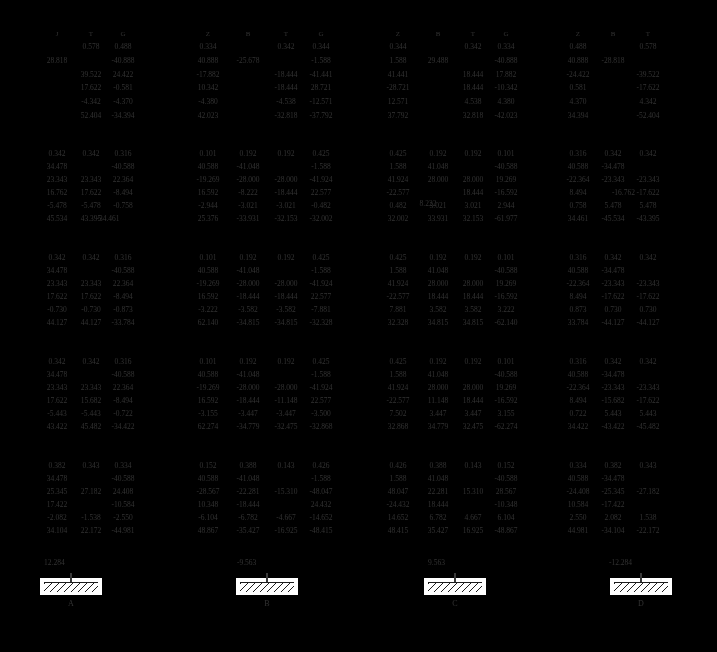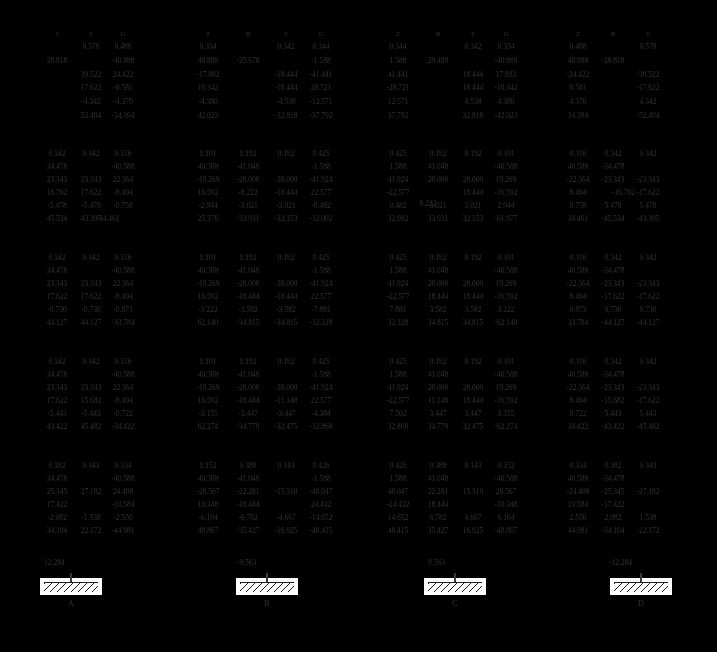--- a/index.html
+++ b/index.html
@@ -356,21 +356,21 @@
     <span class="cell" style="left: 506px; top: 397px;">-16.592</span>
     <span class="cell" style="left: 578px; top: 397px;">8.494</span>
     <span class="cell" style="left: 613px; top: 397px;">-15.682</span>
     <span class="cell" style="left: 648px; top: 397px;">-17.622</span>
     <span class="cell" style="left: 57px; top: 410px;">-5.443</span>
     <span class="cell" style="left: 91px; top: 410px;">-5.443</span>
     <span class="cell" style="left: 123px; top: 410px;">-0.722</span>
     <span class="cell" style="left: 208px; top: 410px;">-3.155</span>
     <span class="cell" style="left: 248px; top: 410px;">-3.447</span>
     <span class="cell" style="left: 286px; top: 410px;">-3.447</span>
-    <span class="cell" style="left: 321px; top: 410px;">-4.384</span>
+    <span class="cell" style="left: 321px; top: 410px;">-3.500</span>
     <span class="cell" style="left: 398px; top: 410px;">7.502</span>
     <span class="cell" style="left: 438px; top: 410px;">3.447</span>
     <span class="cell" style="left: 473px; top: 410px;">3.447</span>
     <span class="cell" style="left: 506px; top: 410px;">3.155</span>
     <span class="cell" style="left: 578px; top: 410px;">0.722</span>
     <span class="cell" style="left: 613px; top: 410px;">5.443</span>
     <span class="cell" style="left: 648px; top: 410px;">5.443</span>
     <span class="cell" style="left: 57px; top: 423px;">43.422</span>
     <span class="cell" style="left: 91px; top: 423px;">45.482</span>
     <span class="cell" style="left: 123px; top: 423px;">-34.422</span>

